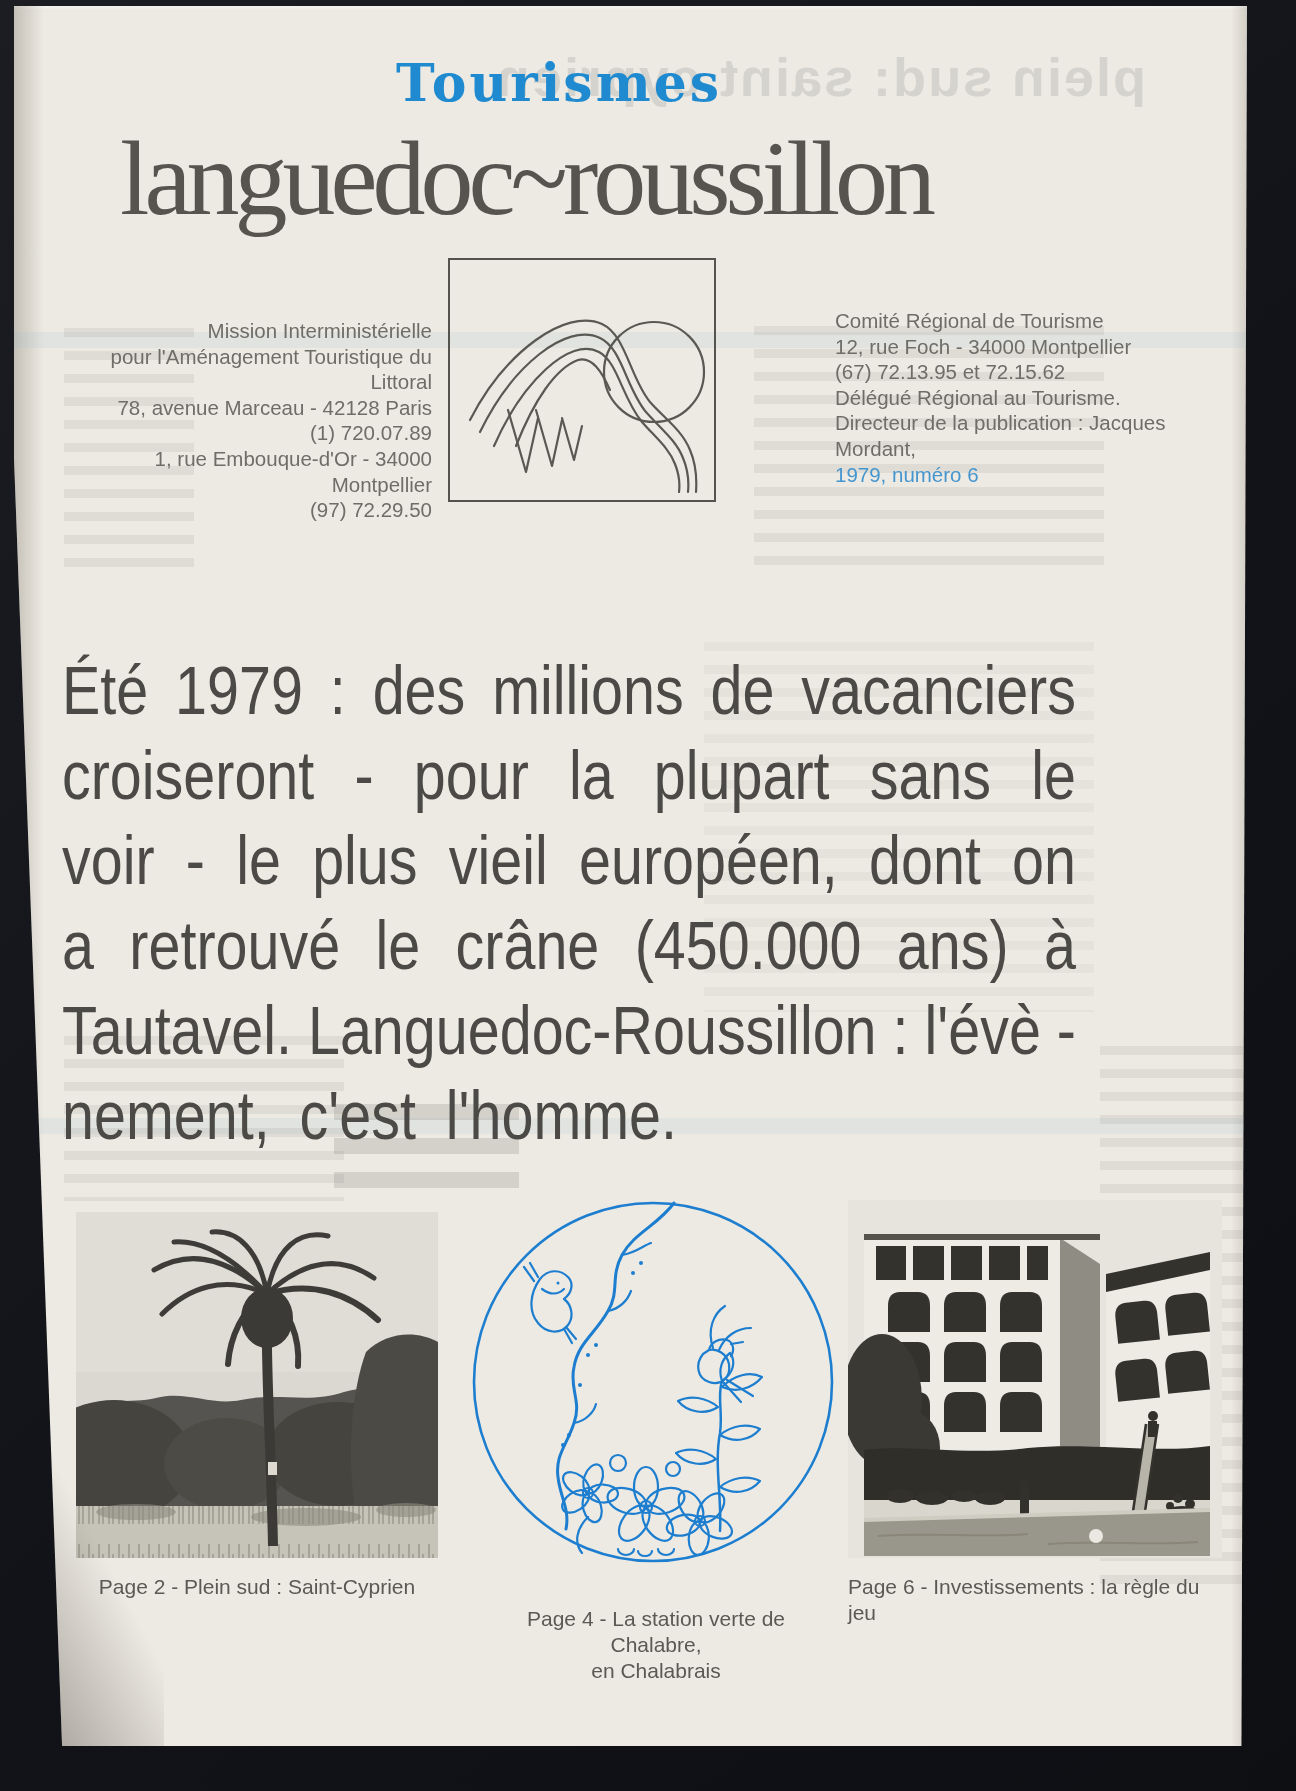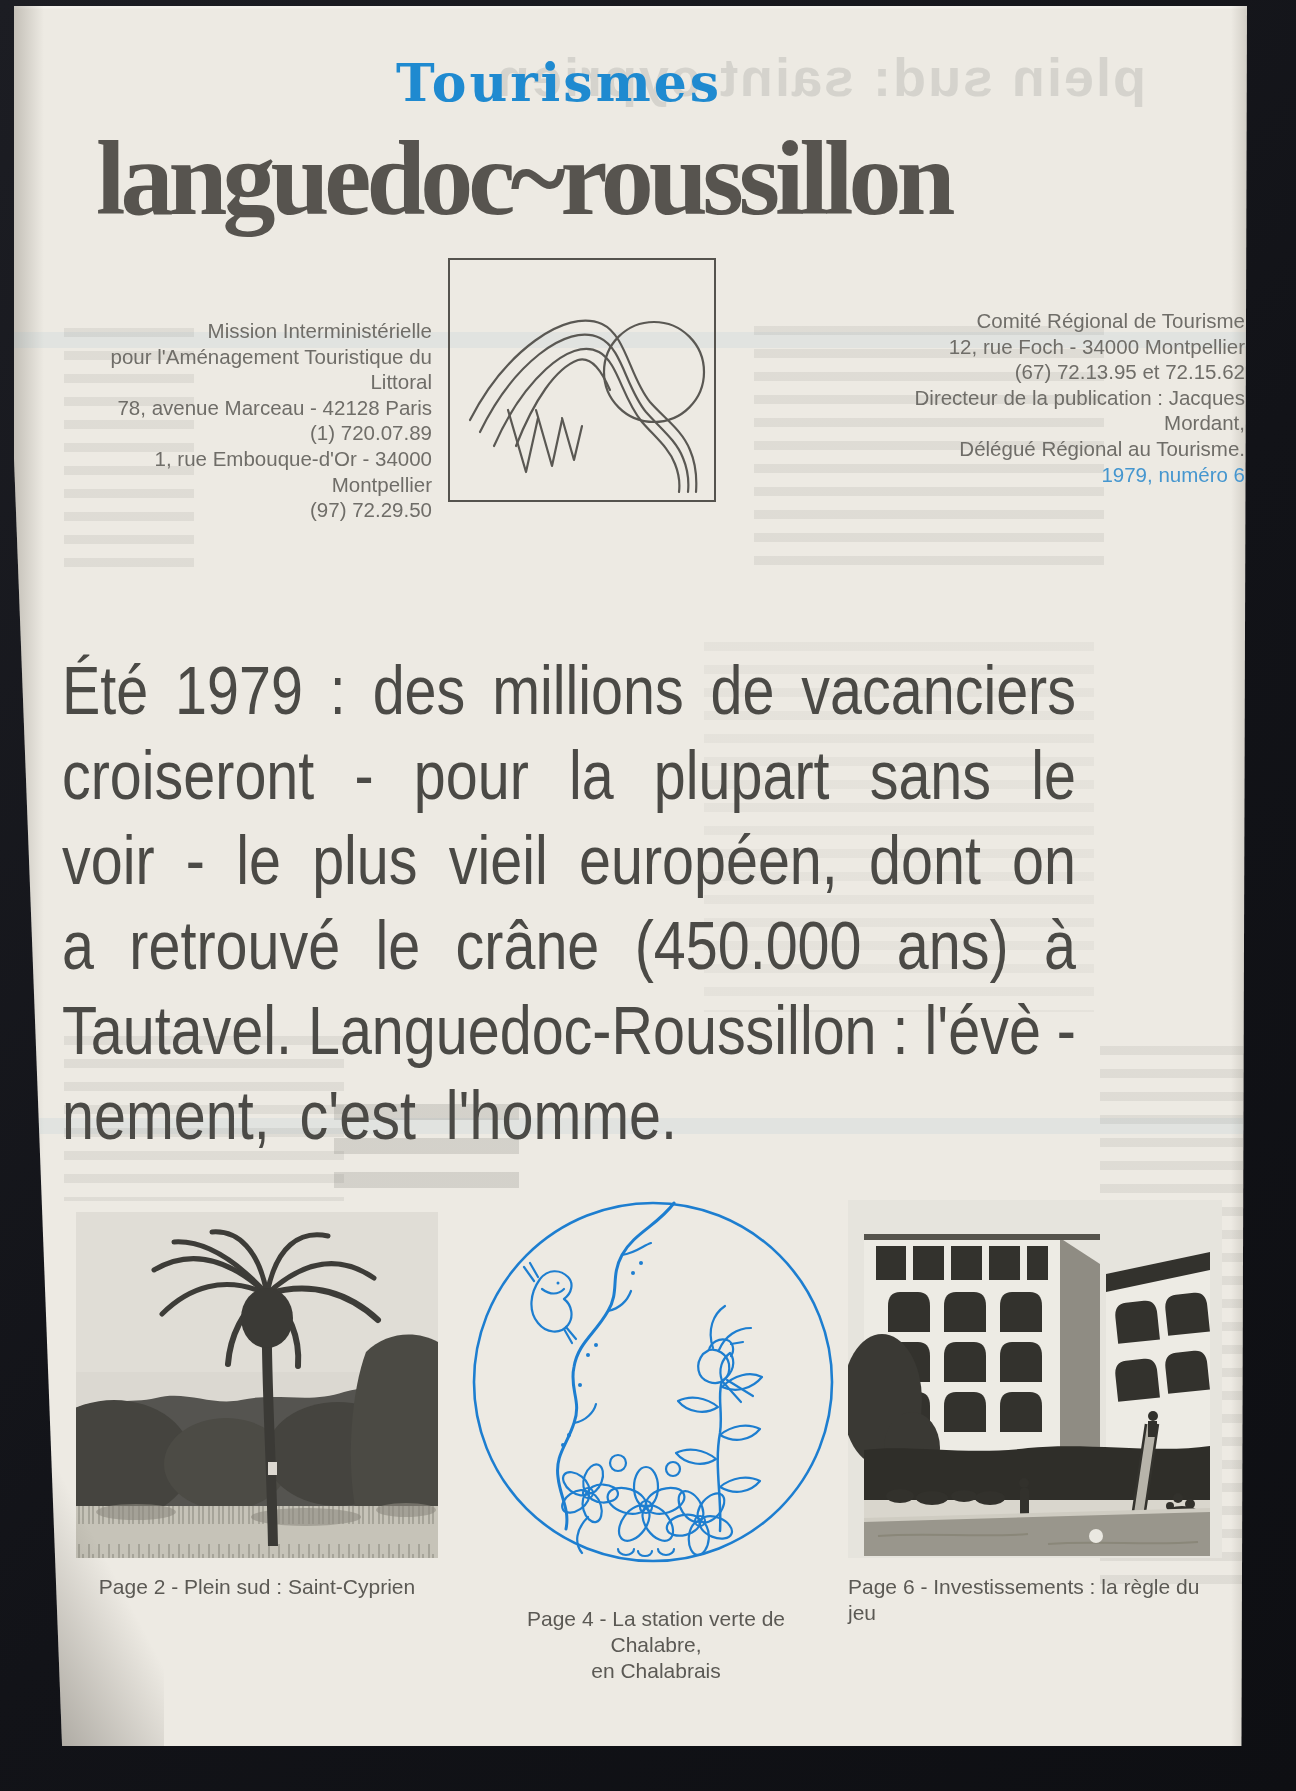--- a/index.html
+++ b/index.html
@@ -24,26 +24,26 @@
   .ghost-strong{background:repeating-linear-gradient(180deg,rgba(110,110,104,.20) 0 16px,rgba(0,0,0,0) 16px 34px)}
   .ghost-mirror{
     position:absolute;left:612px;top:40px;width:520px;white-space:nowrap;
     font:700 54px "Liberation Sans",sans-serif;letter-spacing:2px;
     transform:scaleX(-1);transform-origin:center;color:rgba(128,130,126,.22)}
   .kicker{
     position:absolute;left:382px;top:46px;white-space:nowrap;
     font-family:"DejaVu Serif",serif;font-weight:700;font-size:52px;
     letter-spacing:3px;color:var(--kicker-blue,#1f8ad0)}
   .main-title{
-    position:absolute;left:82px;top:112px;white-space:nowrap;
-    font-family:"Liberation Serif",serif;font-weight:700;font-size:106px;
+    position:absolute;left:106px;top:112px;white-space:nowrap;
+    font-family:"Liberation Serif",serif;font-weight:400;font-size:106px;
     letter-spacing:-5px;color:#57544f}
   .addr{position:absolute;font-size:20.5px;line-height:25.6px;color:#6f6d68}
   .addr-left{left:40px;top:312px;width:378px;text-align:right}
-  .addr-right{left:821px;top:302px;width:410px;text-align:right}
+  .addr-right{left:821px;top:302px;width:410px;text-align:left}
   .issue-line{color:var(--issue-blue,#4596cf)}
   .logo-box{position:absolute;left:434px;top:252px;width:264px;height:240px;border:2.5px solid #55534e}
   .logo-box svg{position:absolute;left:0;top:0;width:100%;height:100%}
   .headline{
     position:absolute;left:48px;top:642px;width:1200px;
     transform:scaleX(.845);transform-origin:left top;
     font-size:68px;line-height:85px;color:var(--ink-dark,#4b4a46)}
   .h-line{display:flex;justify-content:space-between;white-space:nowrap}
   .h-line:last-child{justify-content:flex-start;column-gap:.52em}
   .figure{position:absolute}
@@ -96,22 +96,22 @@
         <path d="M112,158 L124,200 L132,166"></path>
       </g>
     </svg>
   </div>
 
   <div class="addr addr-right">
     <div>
         <div class="addr-line">Comité Régional de Tourisme</div>
         <div class="addr-line">12, rue Foch - 34000 Montpellier</div>
         <div class="addr-line">(67) 72.13.95 et 72.15.62</div>
+        <div class="addr-line">Délégué Régional au Tourisme.</div>
         <div class="addr-line">Directeur de la publication : Jacques Mordant,</div>
-        <div class="addr-line">Délégué Régional au Tourisme.</div>
       </div>
     <div class="issue-line">1979, numéro 6</div>
   </div>
 
   <div class="headline">
       <div class="h-line">
         <span>Été</span>
         <span>1979</span>
         <span>:</span>
         <span>des</span>

